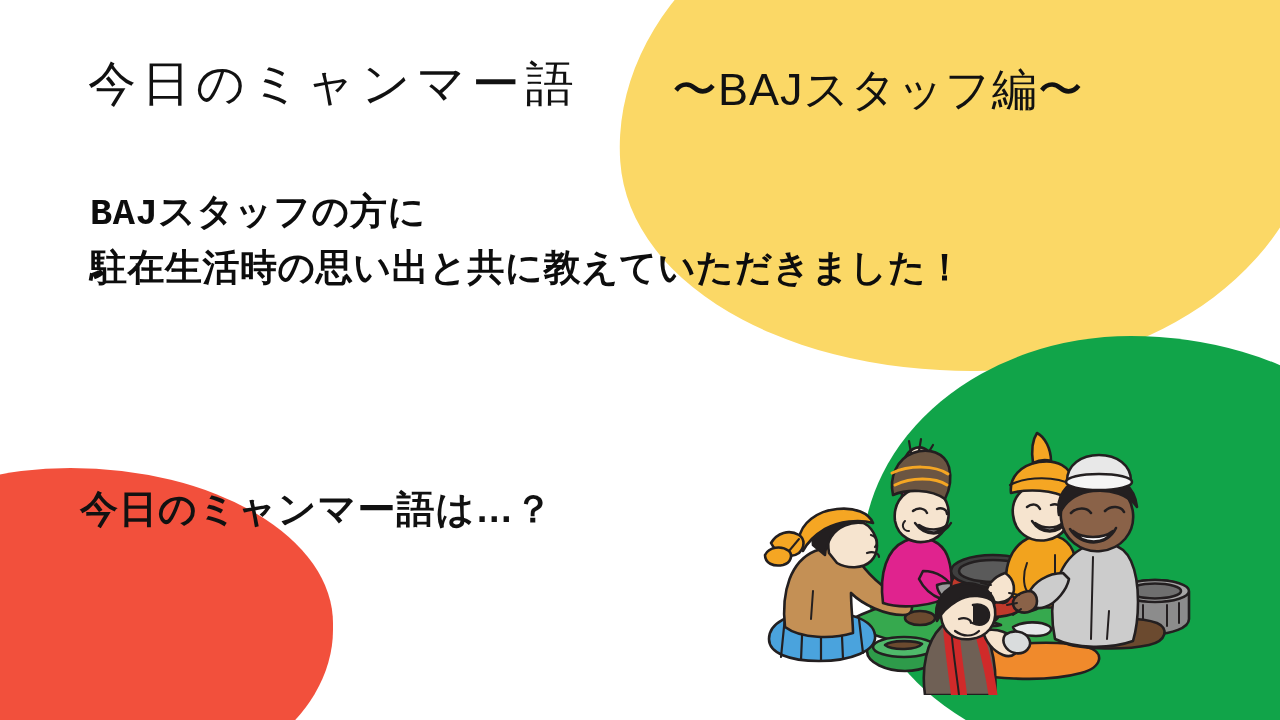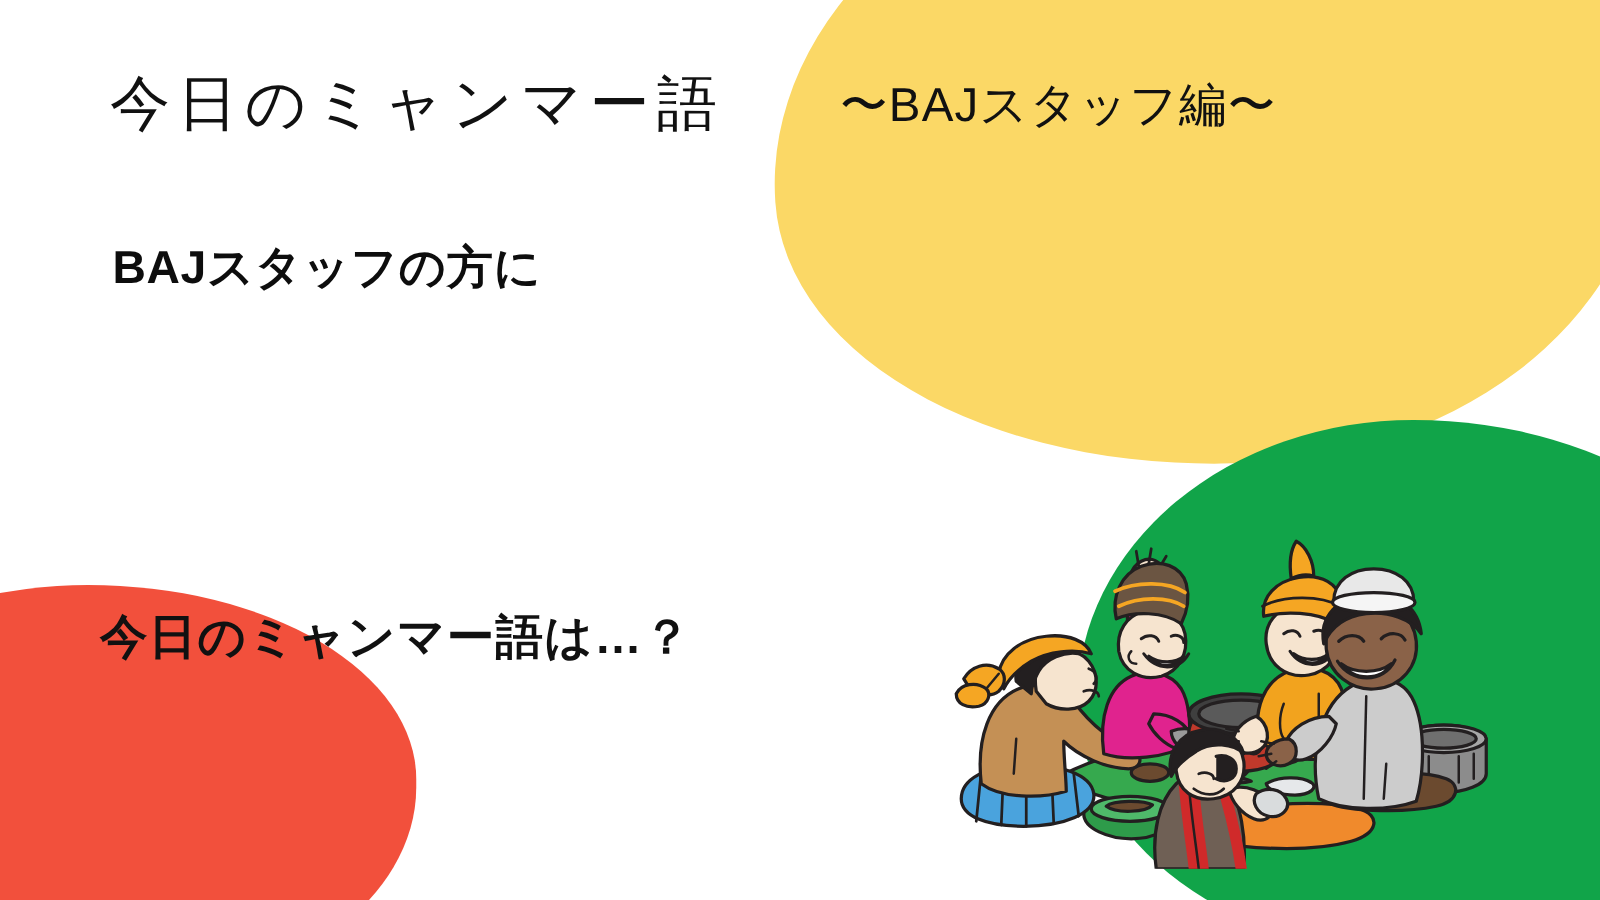--- a/index.html
+++ b/index.html
@@ -58,39 +58,39 @@
     left: 88px;
     top: 56px;
     font-size: 48px;
     font-weight: 300;
     letter-spacing: 6px;
     line-height: 1.15;
   }
   #title-sub {
     left: 672px;
     top: 64px;
-    font-size: 38px;
+    font-size: 45px;
     font-weight: 300;
     letter-spacing: 1px;
     line-height: 1.15;
   }
 
   #body-block {
     position: absolute;
     left: 90px;
     top: 186px;
     z-index: 4;
     color: #0d0d0d;
     font-size: 37px;
     font-weight: bold;
     line-height: 1.52;
     letter-spacing: 0.5px;
     white-space: nowrap;
   }
-  #body-block .line { display: block; }
+  #body-block .line { display: block; font-family: Liberation Mono, monospace; }
 
   #question-line {
     left: 80px;
     top: 484px;
     font-size: 38px;
     font-weight: bold;
     letter-spacing: 1px;
   }
 
   
@@ -242,17 +242,18 @@
       </g>
     </svg>
   </div>
 
   <div class="txt" id="title-main">今日のミャンマー語</div>
 
   <div class="txt" id="title-sub">〜BAJスタッフ編〜</div>
 
   <div id="body-block">
     <span class="line">BAJスタッフの方に</span>
+    <span class="line">駐在生活時の思い出と共に教えていただきました！</span>
   </div>
 
   <div class="txt" id="question-line">今日のミャンマー語は…？</div>
 
 </div>
 
 </body></html>

